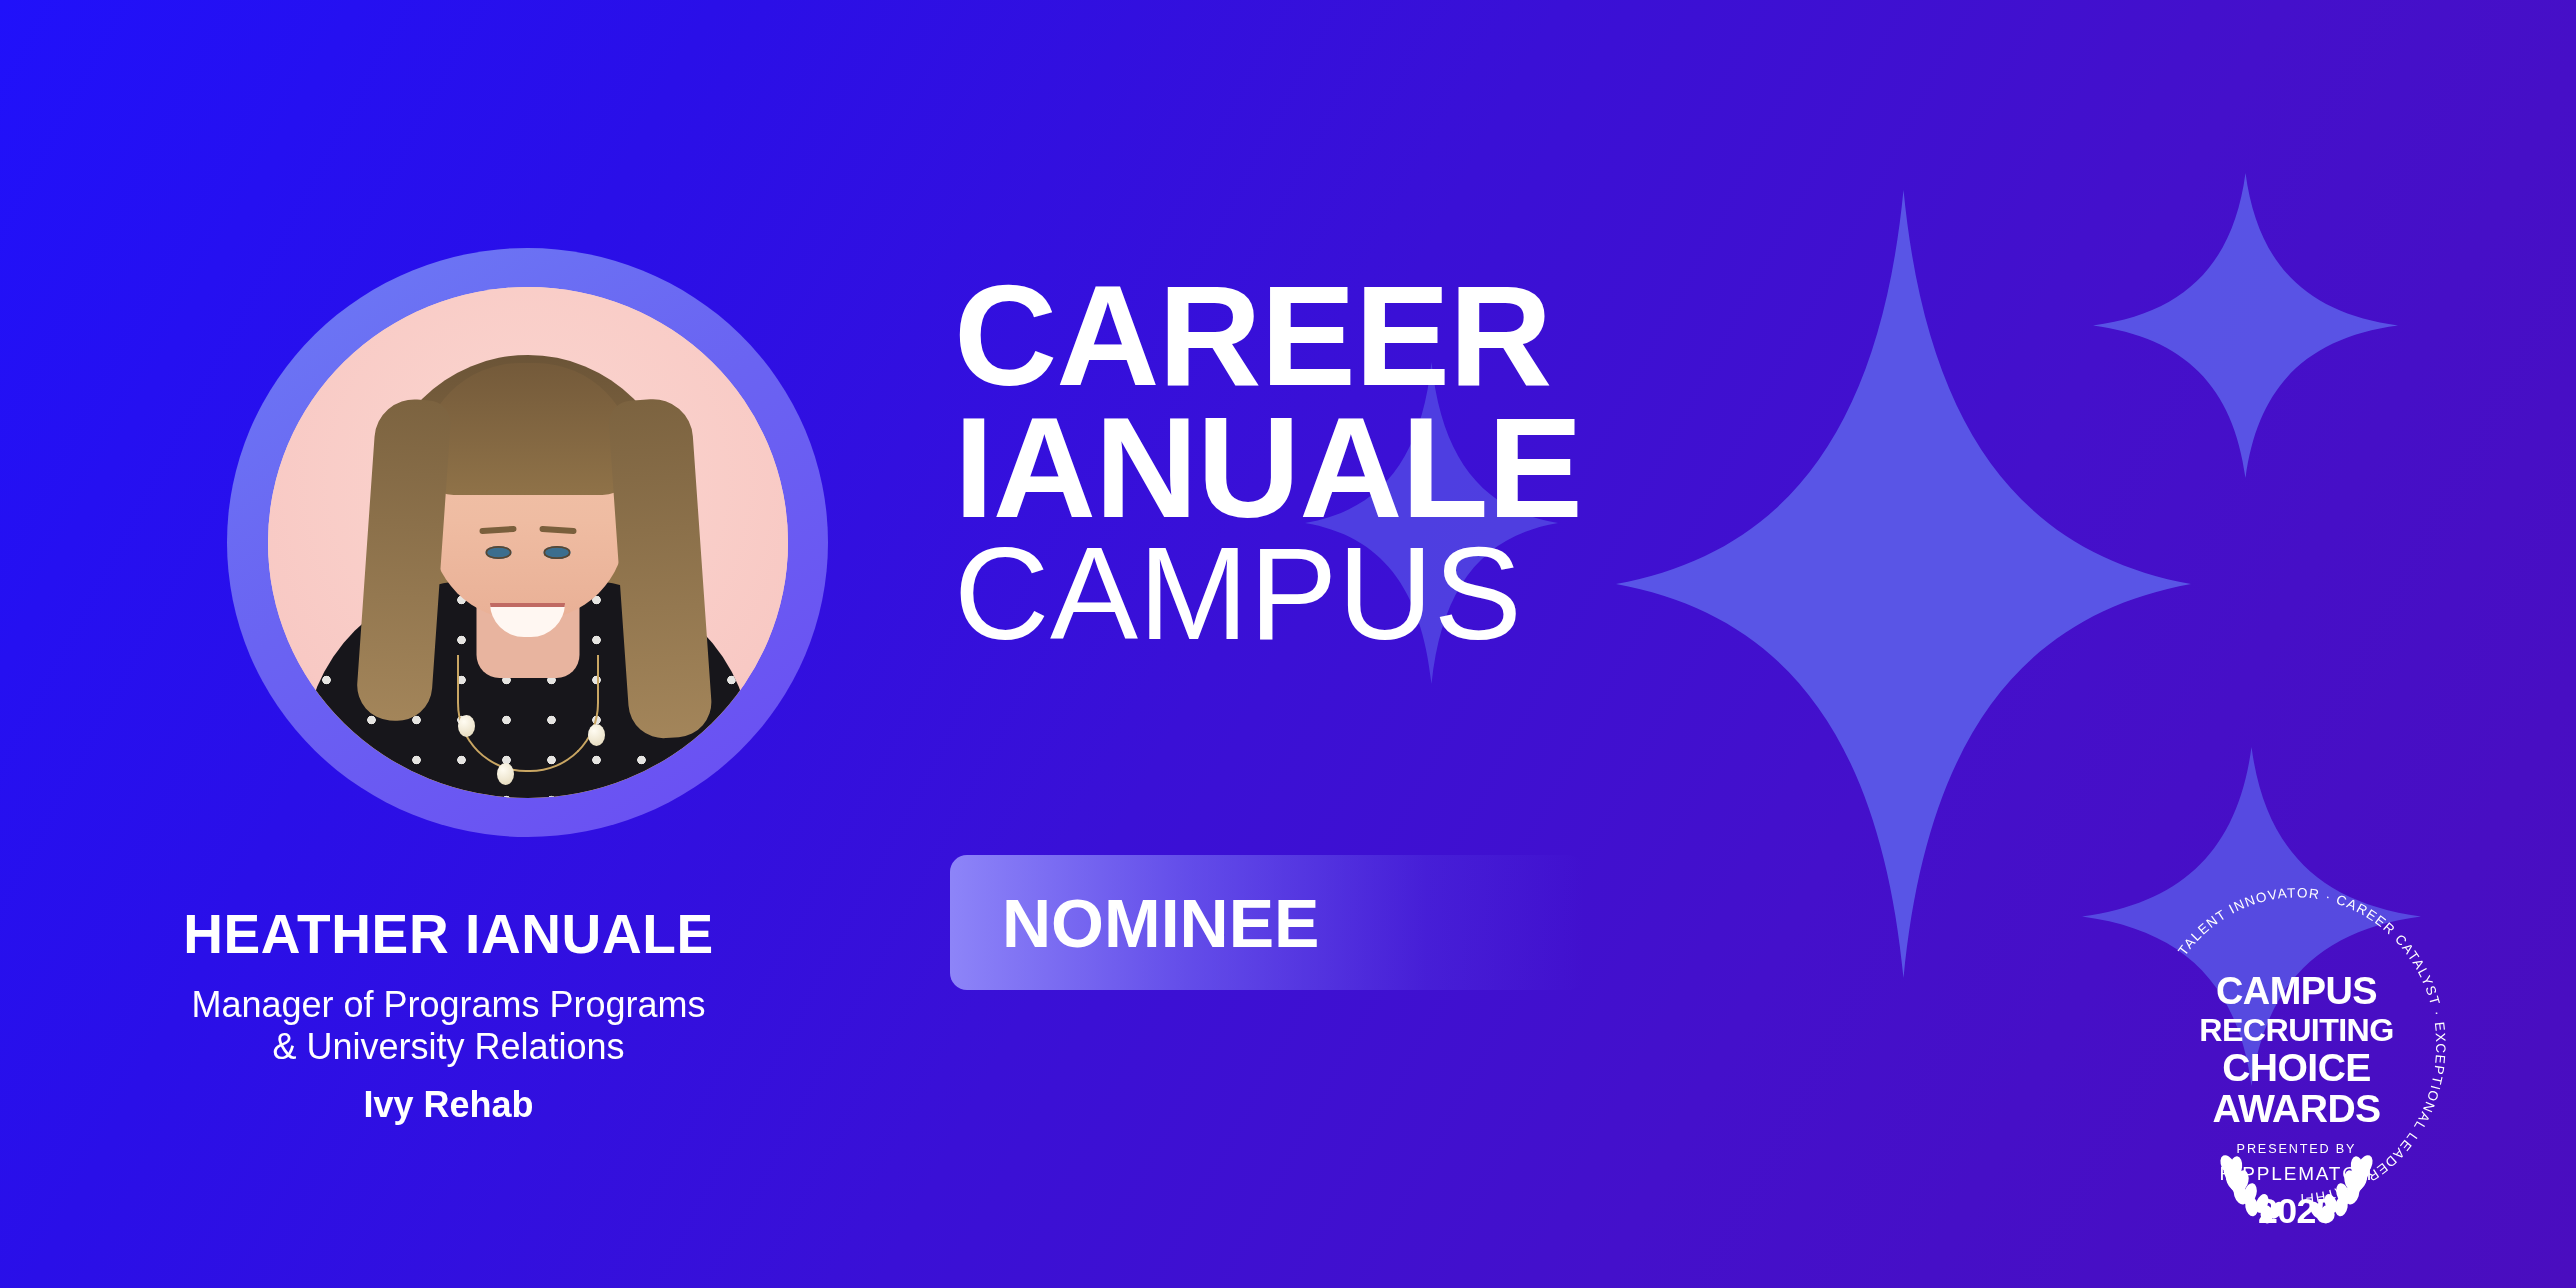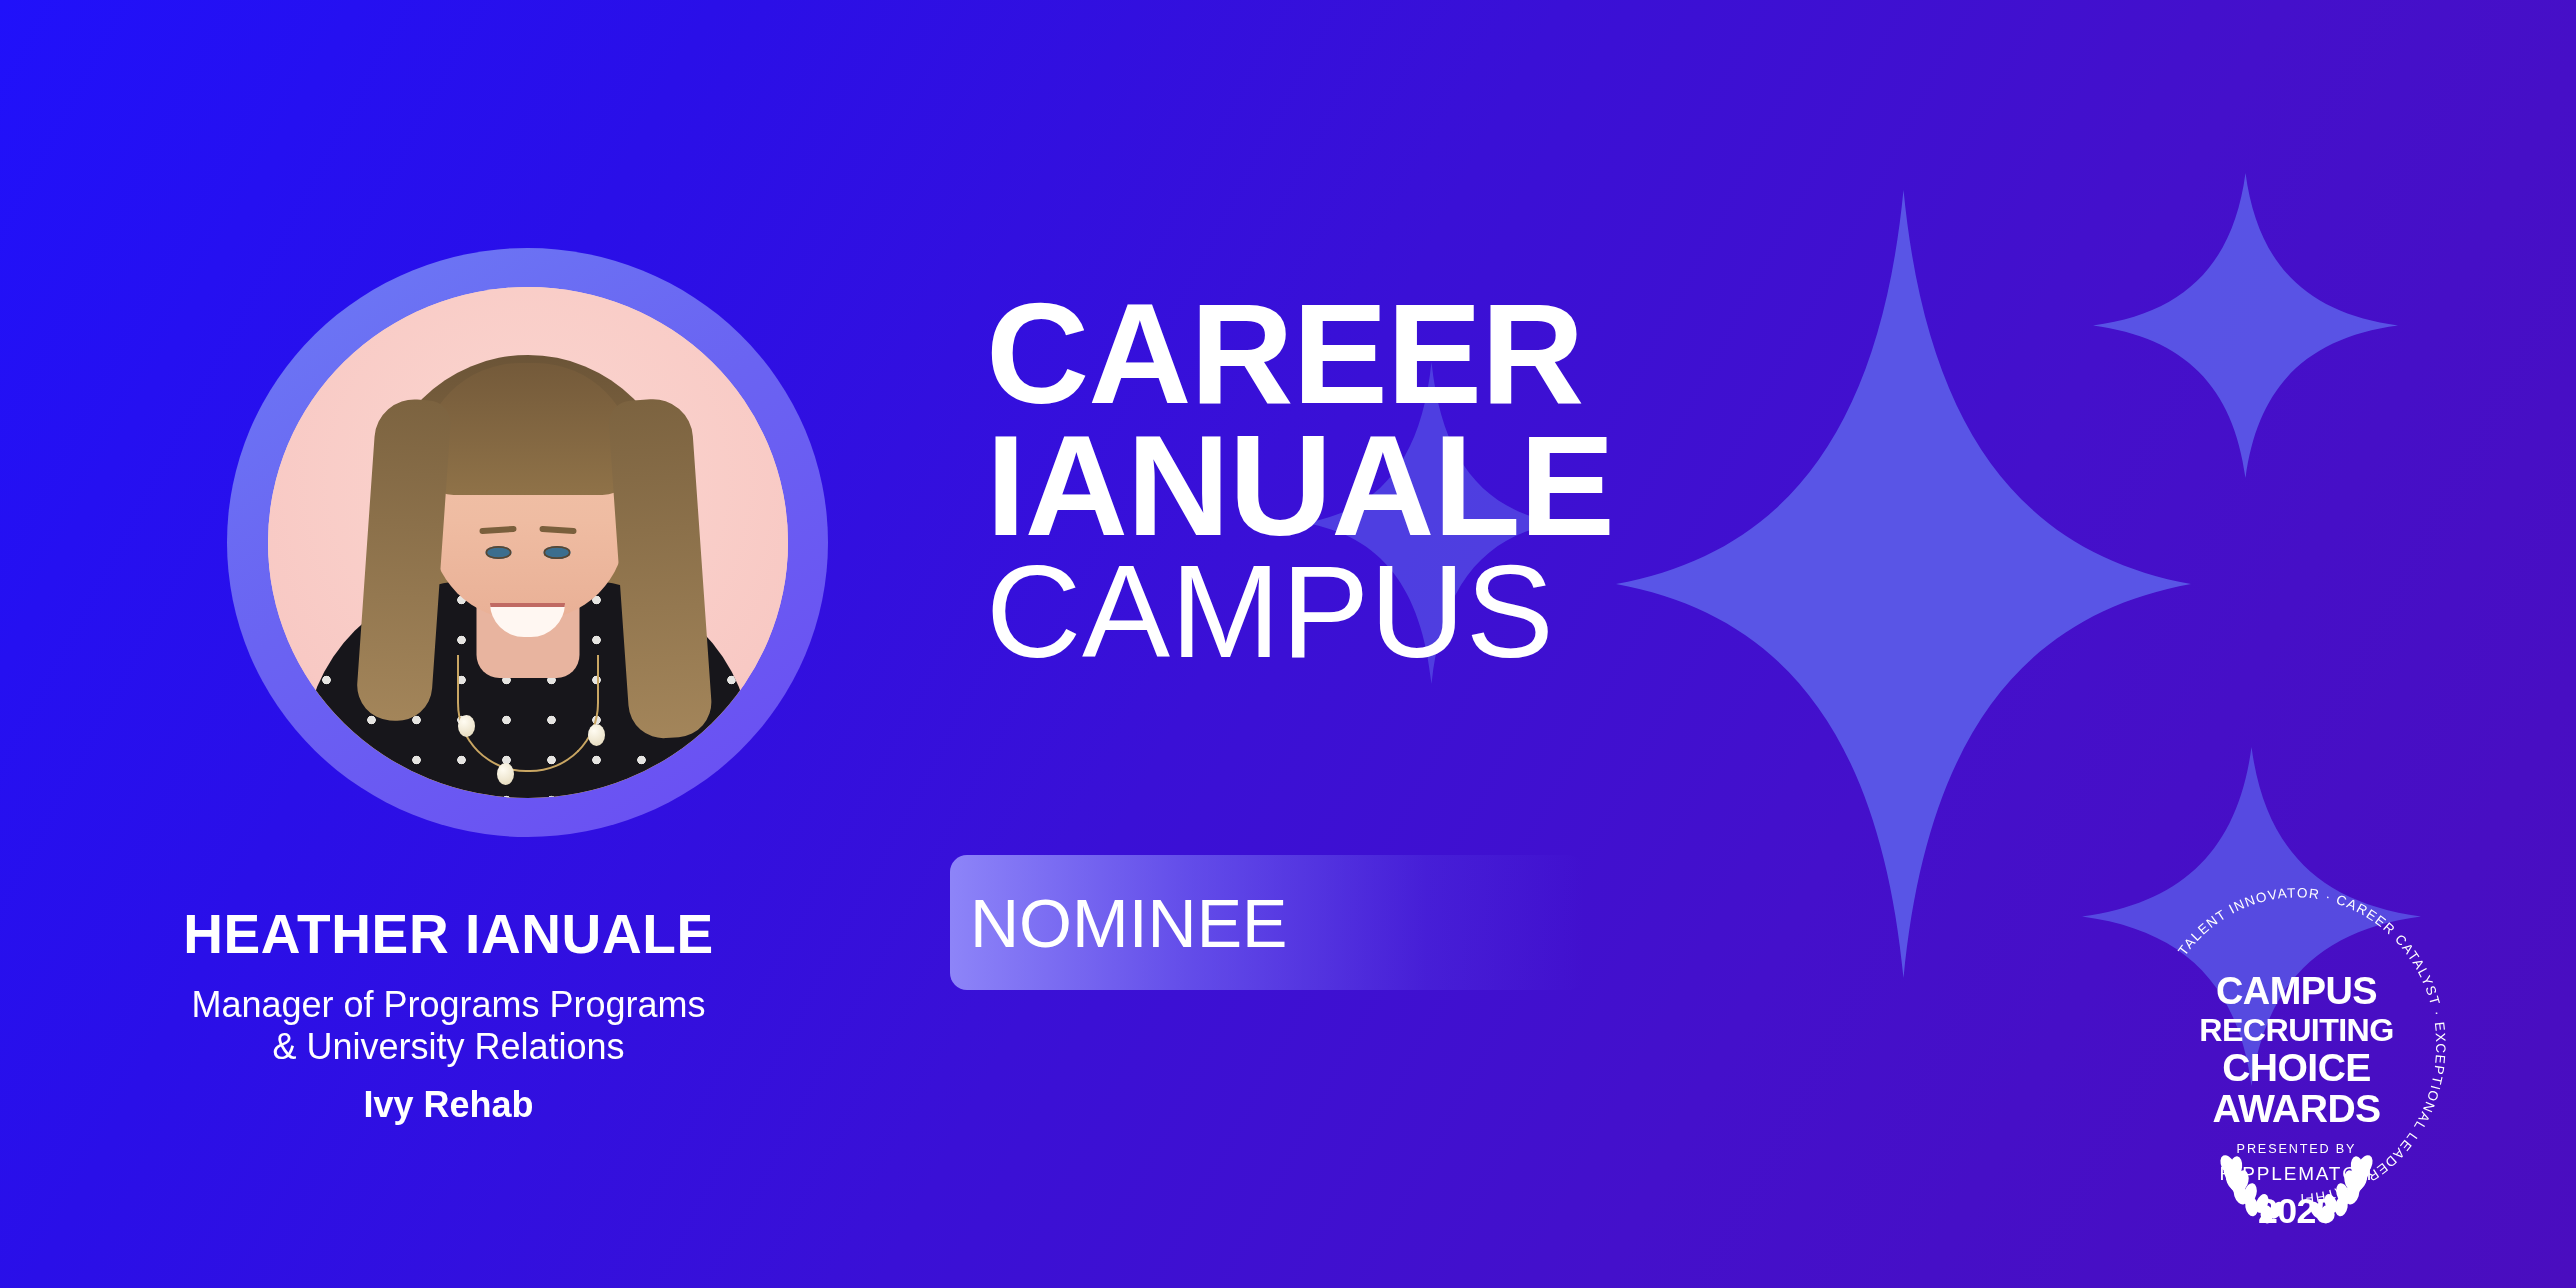--- a/index.html
+++ b/index.html
@@ -81,34 +81,34 @@
   #nominee-title{
     position:absolute;left:0;top:984px;width:897px;text-align:center;
     color:#fff;font-weight:400;font-size:36px;line-height:1.16;
   }
   #nominee-company{
     position:absolute;left:0;top:1087px;width:897px;text-align:center;
     color:#fff;font-weight:700;font-size:36px;line-height:1;
   }
 
   
-  #award-title{position:absolute;left:954px;top:288px;width:1208px;margin-left:32px;}
+  #award-title{position:absolute;left:954px;top:270px;width:1208px;}
   .t-line{color:#fff;line-height:.92;letter-spacing:-1.1px;}
   .t-bold{font-weight:700;font-size:143px;}
   .t-light{font-weight:300;font-size:132px;letter-spacing:0.6px;}
 
   
   #nominee-pill{
     position:absolute;left:950px;top:855px;width:635px;height:135px;
     border-radius:17px;
     background:linear-gradient(90deg,rgba(160,158,255,.82) 0%,rgba(130,125,250,.55) 38%,rgba(105,95,242,.18) 75%,rgba(100,90,240,0) 100%);
     display:flex;align-items:center;
   }
   #nominee-pill-label{
-    color:#fff;font-weight:400;font-size:68px;letter-spacing:0px;margin-left:20px;
+    color:#fff;font-weight:700;font-size:68px;letter-spacing:0px;margin-left:52px;
   }
 
   
   #seal{position:absolute;left:2118px;top:879px;width:357px;height:352px;}
   #seal svg{display:block;width:100%;height:100%;}
   .seal-ring-text{font-family:"Liberation Sans",sans-serif;font-size:23.5px;
     font-weight:400;letter-spacing:2.4px;fill:#fff;}
   .seal-main{font-family:"Liberation Sans",sans-serif;font-weight:700;fill:#fff;}
   .seal-presented{font-family:"Liberation Sans",sans-serif;font-weight:400;
     font-size:22px;letter-spacing:3.2px;fill:#fff;}

